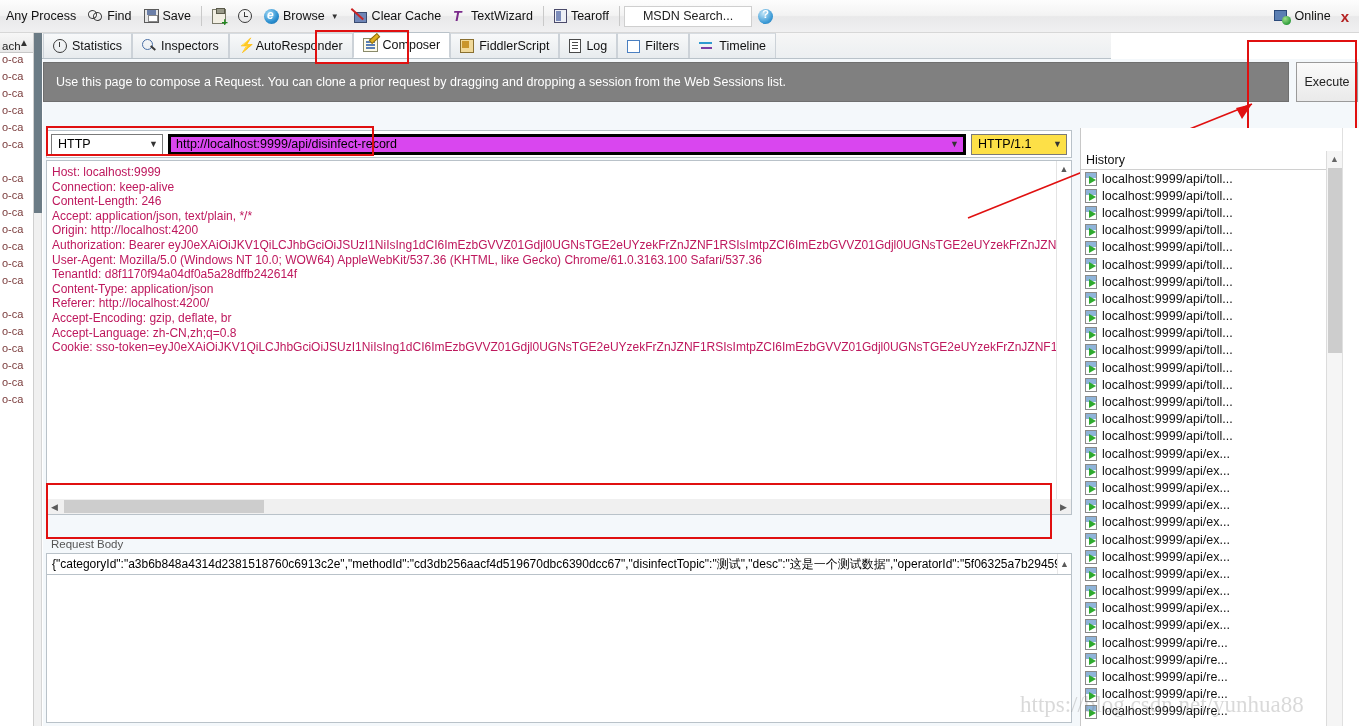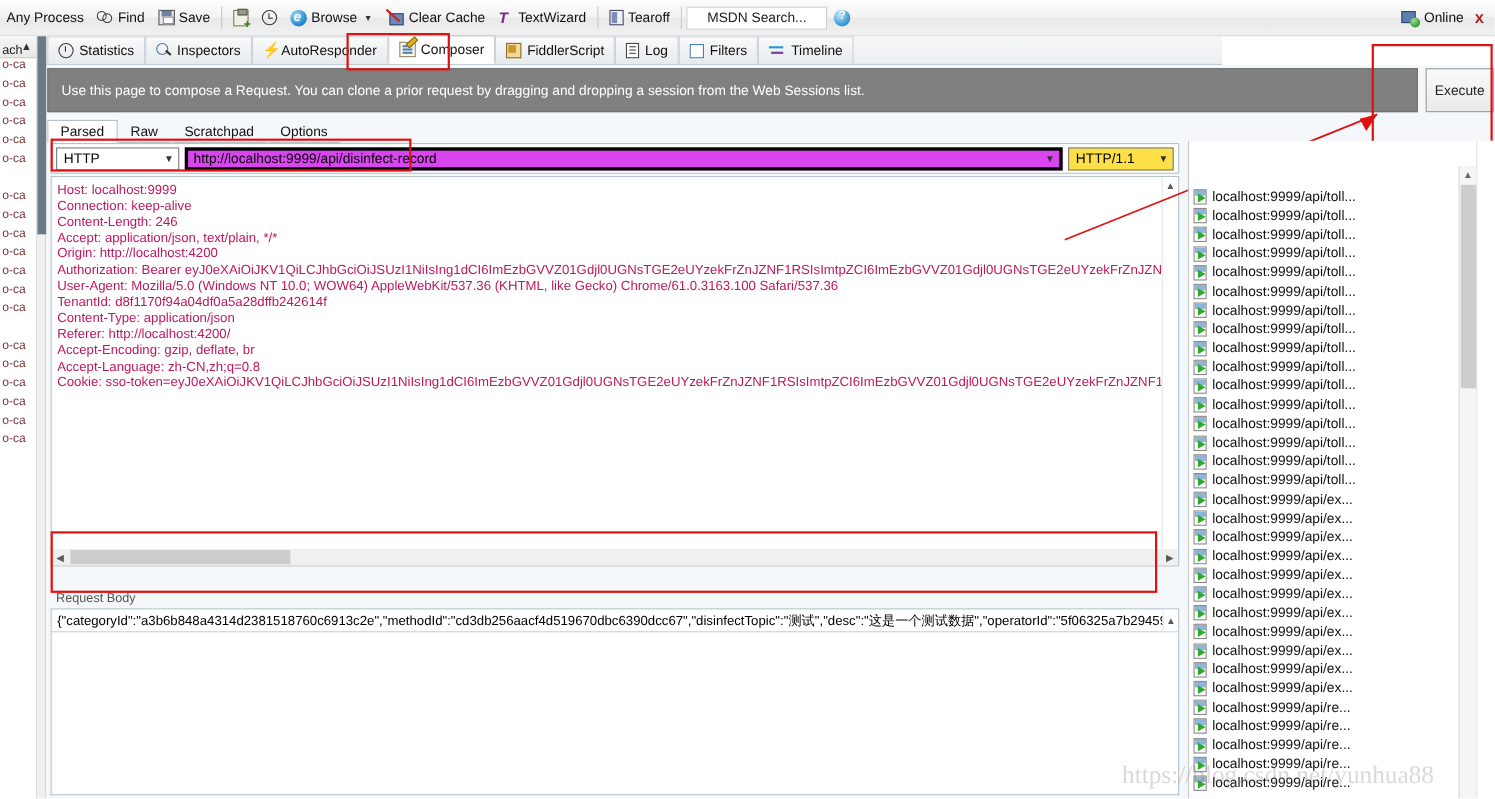--- a/index.html
+++ b/index.html
@@ -400,34 +400,20 @@
   <div class="composer">
 
     <div class="banner">
       <span>Use this page to compose a Request. You can clone a prior request by dragging and dropping a session from the Web Sessions list.</span>
     </div>
 
     <div class="exec-btn">
       <span>Execute</span>
     </div>
 
-    <div class="subtabs">
-      <div class="subtab active">
-        <span>Parsed</span>
-      </div>
-      <div class="subtab">
-        <span>Raw</span>
-      </div>
-      <div class="subtab">
-        <span>Scratchpad</span>
-      </div>
-      <div class="subtab">
-        <span>Options</span>
-      </div>
-    </div>
 
     <div class="reqline">
       <div class="method-select">
         <span>HTTP</span>
         <span class="chev">▼</span>
       </div>
       <div class="url-input">
         <span>http://localhost:9999/api/disinfect-record</span>
         <span class="chev">▼</span>
       </div>
@@ -482,20 +468,24 @@
     <line x1="8" y1="118" x2="292" y2="4" stroke="#e01010" stroke-width="1.6"></line>
     <polygon points="292,4 276,8 282,19" fill="#e01010"></polygon>
   </svg>
 
   <div class="logreq">
     <span class="cbox"></span>
     <span>Log Requests</span>
   </div>
 
   <div class="history">
+    <div class="hist-head">
+      <span>History</span>
+      <span class="divider"></span>
+    </div>
     <div class="hist-list" id="history-list">
         <div class="hist-row">
           <span class="hist-ico"></span>
           <span>localhost:9999/api/toll...</span>
         </div>
         <div class="hist-row">
           <span class="hist-ico"></span>
           <span>localhost:9999/api/toll...</span>
         </div>
         <div class="hist-row">

